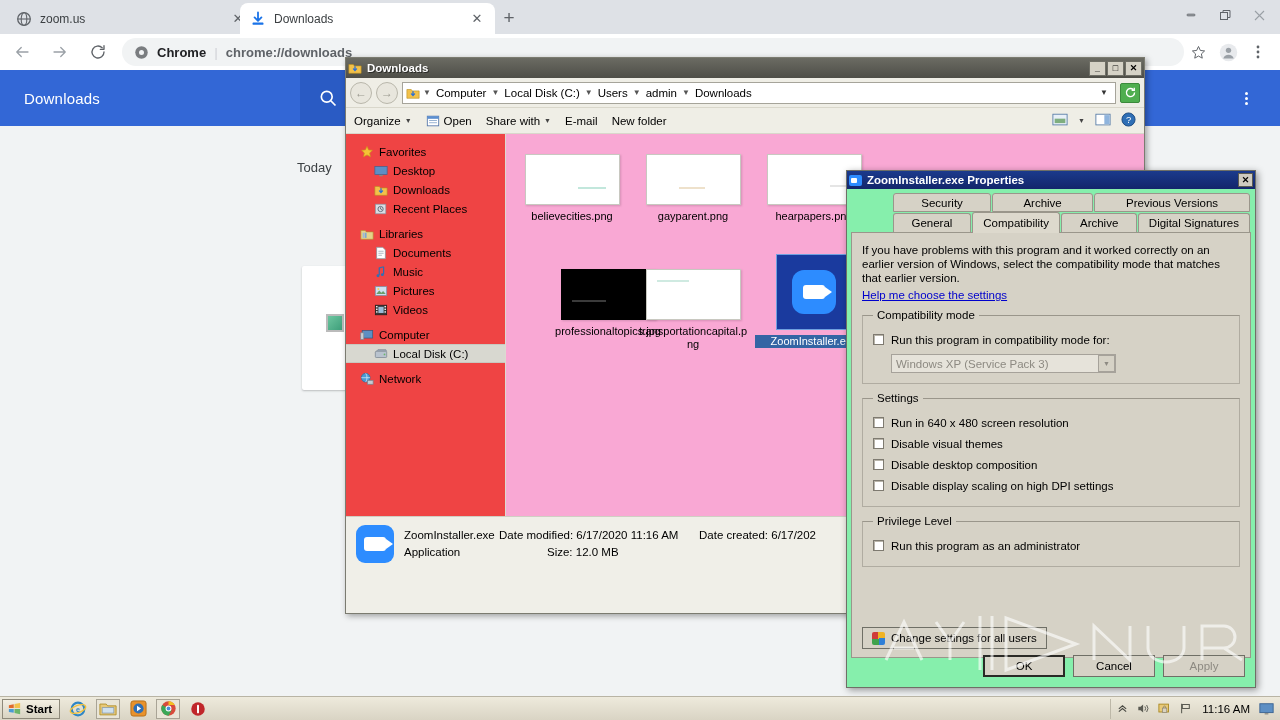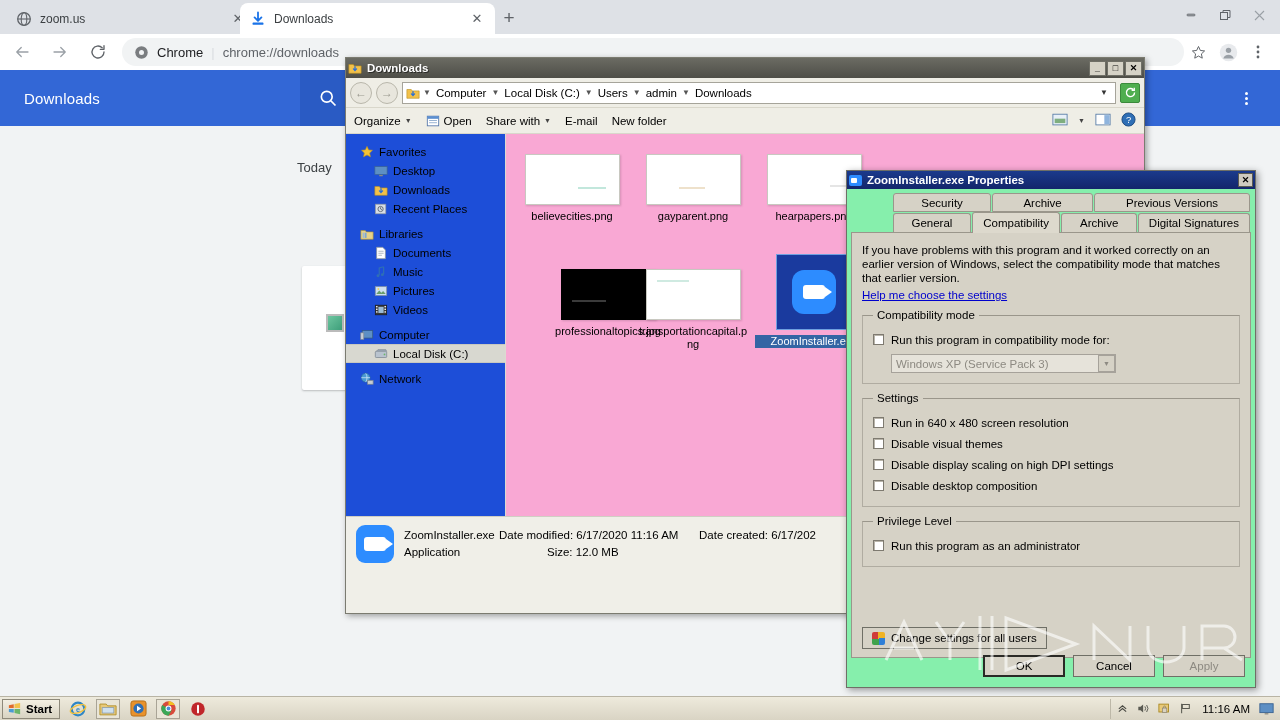--- a/index.html
+++ b/index.html
@@ -49,21 +49,21 @@
     position: absolute; left: 0; top: 34px; width: 1280px; height: 36px;
     background: #ffffff;
     display: flex; align-items: center;
   }
   .nav-btn { width: 32px; height: 30px; margin-left: 6px; display:flex; align-items:center; justify-content:center; color:#9aa0a6; }
   .nav-btn.dark { color:#5f6368; }
   .omnibox {
     margin-left: 8px; height: 28px; flex: 1; max-width: 1090px;
     background: #f1f3f4; border-radius: 14px;
     display: flex; align-items: center; padding: 0 12px; gap: 8px;
-    font-size: 13px; color: #202124;
+    font-size: 13px; color: #202124; font-weight: bold;
   }
   .omni-sep { color:#dadce0; }
   .omni-url { color: #5f6368; }
   .tb-right { display:flex; align-items:center; gap: 2px; margin-left: auto; padding-right: 8px; }
   .tb-icon { width: 28px; height: 28px; display:flex; align-items:center; justify-content:center; color:#5f6368; }
 
   
   .dl-page { position:absolute; left:0; top:70px; width:1280px; height:626px; background:#f1f3f4; }
   .dl-header {
     position:absolute; left:0; top:0; width:1280px; height:56px;
@@ -120,21 +120,21 @@
   .exp-toolbar {
     height:26px; background:#efeee6; display:flex; align-items:center;
     padding:0 8px; gap:14px; border-bottom:1px solid #d9d7cb; font-size:11.5px;
   }
   .tb-item { display:flex; align-items:center; gap:4px; white-space:nowrap; }
   .caret { font-size:7px; color:#444; }
   .tb-right-exp { margin-left:auto; display:flex; align-items:center; gap:10px; }
 
   .exp-body { display:flex; height:382px; background:#fff; }
   .exp-nav {
-    width:160px; background:#1d4ed8; border-right:1px solid #dcdad0;
+    width:160px; background:#ef4444; border-right:1px solid #dcdad0;
     padding-top:8px; font-size:11.5px;text-align:right;
   }
   .nav-group { margin-bottom:6px; }
   .nav-row { height:19px; display:flex; align-items:center; gap:5px; padding-left:14px; white-space:nowrap; }
   .nav-row.child { padding-left:28px; }
   .nav-row.sel { background:#d8d8d0; border-top:1px solid #c8c8c0; border-bottom:1px solid #c8c8c0; }
   .nav-ico { width:14px; height:14px; flex:none; }
 
   .exp-files { flex:1; position:relative; background:#f9a8d4; overflow:hidden; }
   .file-item { position:absolute; width:118px; text-align:center; }
@@ -661,25 +661,25 @@
         <div class="cbrow">
           <span class="cb"></span>
           <span>Run in 640 x 480 screen resolution</span>
         </div>
         <div class="cbrow">
           <span class="cb"></span>
           <span>Disable visual themes</span>
         </div>
         <div class="cbrow">
           <span class="cb"></span>
-          <span>Disable display scaling on high DPI settings</span>
+          <span>Disable desktop composition</span>
         </div>
         <div class="cbrow">
           <span class="cb"></span>
-          <span>Disable desktop composition</span>
+          <span>Disable display scaling on high DPI settings</span>
         </div>
       </fieldset>
 
       <fieldset class="gb">
         <legend>Privilege Level</legend>
         <div class="cbrow">
           <span class="cb"></span>
           <span>Run this program as an administrator</span>
         </div>
       </fieldset>

